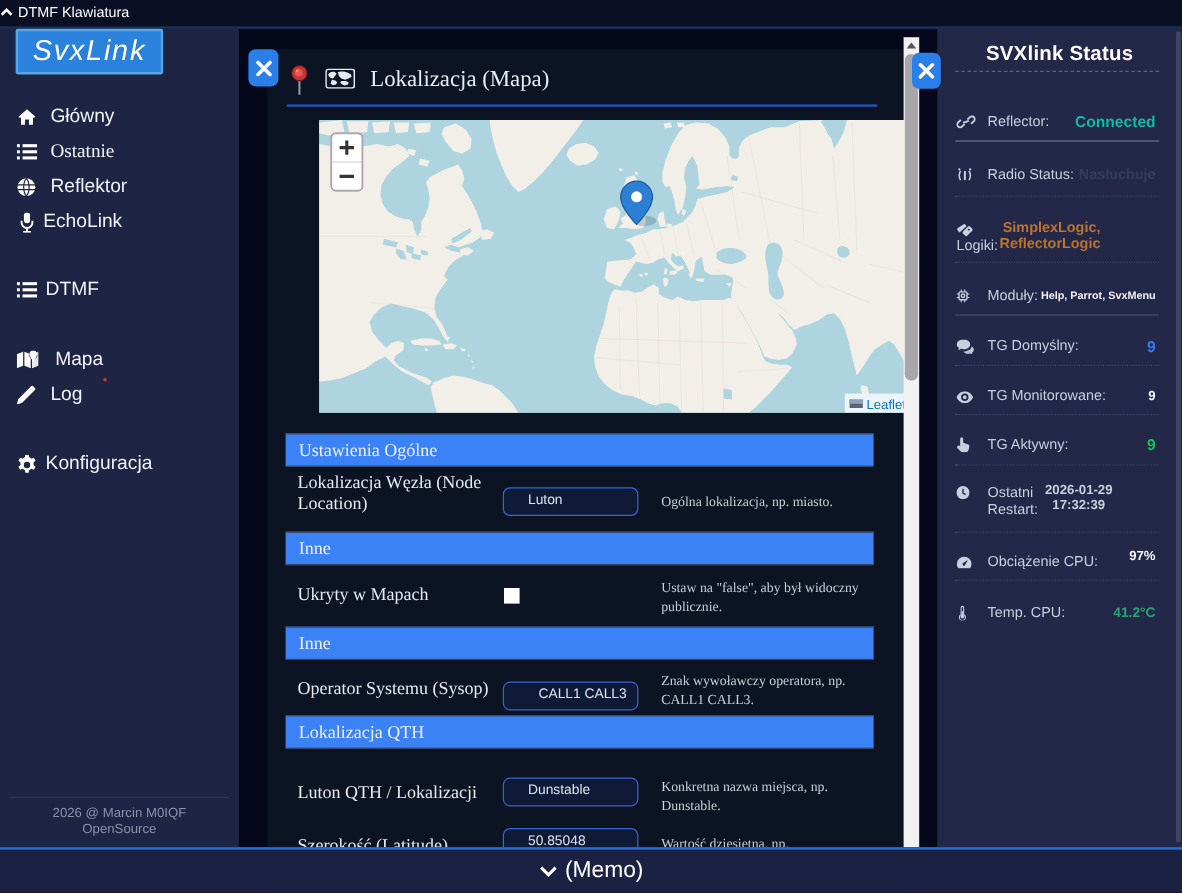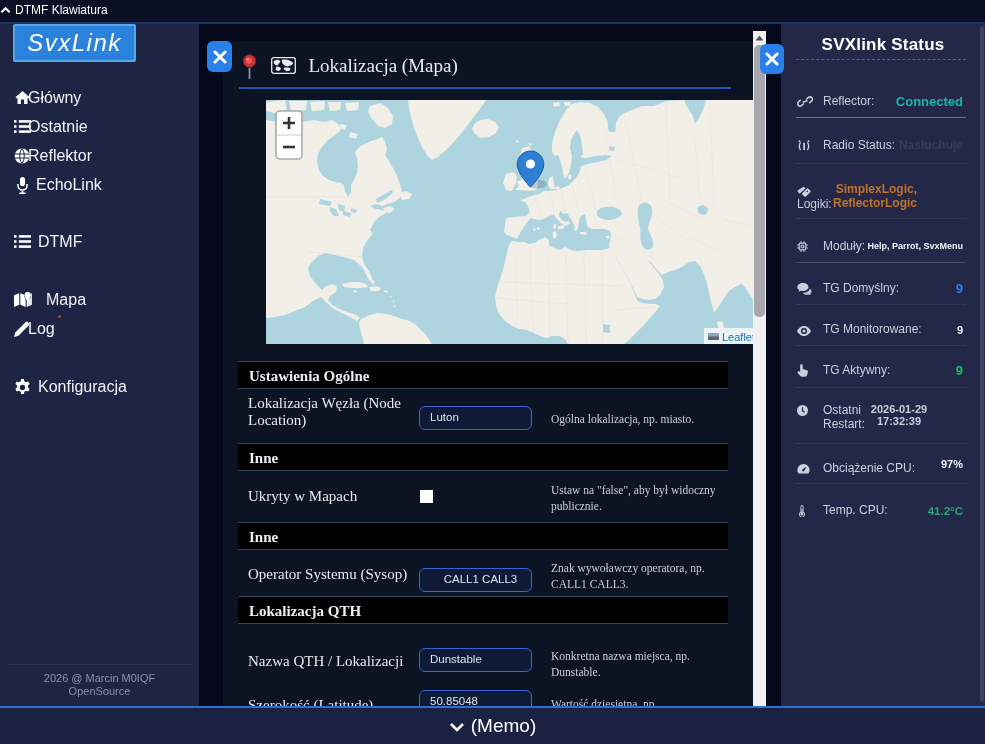--- a/index.html
+++ b/index.html
@@ -13,41 +13,41 @@
 
 
 #botbar { left:0; top:706px; width:985px; height:38px; background:#1b2142; border-top:2px solid #2e6fd4; color:#fff; font-size:19px; text-align:center; line-height:35px; z-index:50; }
 #botbar svg { vertical-align:-3px; margin-right:6px; }
 
 
 #sidebar { left:0; top:24px; width:199px; height:682px; background:#1e2443;padding-left:36px; }
 #logo { position:absolute; left:13px; top:0px; width:123px; height:38px; background:#2b82dd; border:2px solid #55a7e8; border-radius:2px; color:#fff; text-align:center; font-size:24px; font-style:italic; line-height:33px; letter-spacing:1.5px; }
 .nav { position:absolute; left:0; width:199px; height:28px; color:#f2f3f7; font-size:16px; line-height:28px; }
 .nav svg { position:absolute; left:14px; top:50%; margin-top:-8px; }
-.nav span { position:absolute; left:28px; }
+.nav span { position:absolute; left:42px; }
 #sbfoot { position:absolute; left:8px; top:640px; width:183px; border-top:1px solid #2c3354; padding-top:7px; color:#8b92a9; font-size:11px; text-align:center; line-height:12.5px; }
 
 
 #rpanel { left:781px; top:24px; width:204px; height:682px; background:#232849; color:#c9cfdd; }
 #rpanel h1 { font-size:17px; color:#fff; text-align:center; margin-top:11px; font-weight:bold; letter-spacing:0.2px; }
 .rhr { position:absolute; left:15px; width:170px; border-top:1px solid #7a8096; }
 .rhr.dash { border-top:1px dotted #3b4366; }
 .rrow { position:absolute; left:16px; width:166px; font-size:12px; }
 .rrow .ric { position:absolute; left:0; top:1px; }
 .rrow .rlab { position:absolute; left:26px; top:0; font-size:12px; white-space:nowrap; }
 .rrow .rval { position:absolute; right:0; top:0; text-align:right; font-weight:bold; font-size:13px; white-space:nowrap; }
 
 
 #modal { left:223px; top:41px; width:530px; height:703px; background:#0c1424; }
 #mtitle { position:absolute; left:16px; top:13px; width:500px; height:32px; font-family:"Liberation Serif",serif; font-size:19px; color:#e9ebf2; }
 #mhr { position:absolute; left:16px; top:46px; width:492px; border-top:2px solid #2255ad; }
 #mapbox { position:absolute; left:16px; top:59px; width:492px; height:244px; background:#aed4df;margin-left:27px; }
-.secbar { position:absolute; left:15px; width:490px; height:28px; background:#000000; border-top:1px solid #364459; border-bottom:1px solid #364459; box-sizing:border-box; color:#eef0f6; font-family:"Liberation Serif",serif; font-weight:bold; font-size:15px; line-height:28px; padding-left:11px; }
+.secbar { position:absolute; left:15px; width:490px; height:28px; background:#3b82f6; border-top:1px solid #364459; border-bottom:1px solid #364459; box-sizing:border-box; color:#eef0f6; font-family:"Liberation Serif",serif; font-weight:normal; font-size:15px; line-height:28px; padding-left:11px; }
 .flab { position:absolute; left:25px; width:165px; font-family:"Liberation Serif",serif; font-size:15px; color:#e7eaf1; line-height:17px; }
-.finput { position:absolute; left:196px; width:113px; height:24px; background:#0f1a36; border:1.5px solid #3a63d4; border-radius:6px; color:#dde3ee; font-size:11.5px; line-height:21px; padding-left:10px; }
+.finput { position:absolute; left:196px; width:113px; height:24px; background:#0f1a36; border:1.5px solid #3a63d4; border-radius:6px; color:#dde3ee; font-size:11.5px; line-height:21px; padding-left:20px; }
 .fdesc { position:absolute; left:328px; width:176px; font-family:"Liberation Serif",serif; font-size:11.5px; color:#c9cfd9; line-height:15.5px; }
 #mscroll { left:753px; top:31px; width:13px; height:675px; background:#f1f1f1; z-index:40; }
 #mthumb { position:absolute; left:1px; top:14px; width:11px; height:272px; background:#a6a6ab; border-radius:5px; }
 .xbtn { width:25px; height:31px; background:#2a7fe8; border-radius:6px; z-index:45; }
 .xbtn svg { position:absolute; left:50%; top:50%; margin-left:-7px; margin-top:-7px; }
 </style>
 </head>
 <body>
 
 <div class="abs" id="topbar"><svg width="11" height="11" viewBox="0 0 12 12">
@@ -55,21 +55,21 @@
     </svg>DTMF Klawiatura</div>
 
 <div class="abs" id="sidebar">
   <div id="logo">SvxLink</div>
   <div class="nav" style="top:60px;">
       <svg width="17" height="16" viewBox="0 0 16 16">
         <path fill="#fff" d="M8 1 L15 7.2 13.7 8.4 13 7.8 V14 H9.6 V9.5 H6.4 V14 H3 V7.8 L2.3 8.4 1 7.2 Z"></path>
       </svg>
       <span>Główny</span>
     </div>
-  <div class="nav" style="top:89px;">
+  <div class="nav" style="top:89px;font-family:Liberation Serif, serif;">
       <svg width="17" height="15" viewBox="0 0 16 14">
         <g fill="#fff">
           <rect x="0" y="1" width="2.4" height="2.4"></rect>
           <rect x="4.5" y="1" width="11.5" height="2.4"></rect>
           <rect x="0" y="5.8" width="2.4" height="2.4"></rect>
           <rect x="4.5" y="5.8" width="11.5" height="2.4"></rect>
           <rect x="0" y="10.6" width="2.4" height="2.4"></rect>
           <rect x="4.5" y="10.6" width="11.5" height="2.4"></rect>
         </g>
       </svg>
@@ -369,21 +369,21 @@
   <div class="fdesc" style="top:371px;">Ogólna lokalizacja, np. miasto.</div>
   <div class="secbar" style="top:402px;">Inne</div>
   <div class="flab" style="top:447px;">Ukryty w Mapach</div>
   <div class="abs" style="left:197px; top:449px; width:13px; height:13px; background:#fff;"></div>
   <div class="fdesc" style="top:442px;">Ustaw na "false", aby był widoczny publicznie.</div>
   <div class="secbar" style="top:481px;">Inne</div>
   <div class="flab" style="top:525px;">Operator Systemu (Sysop)</div>
   <div class="finput" style="top:527px;text-align:center;">CALL1 CALL3</div>
   <div class="fdesc" style="top:520px;">Znak wywoławczy operatora, np. CALL1 CALL3.</div>
   <div class="secbar" style="top:555px;">Lokalizacja QTH</div>
-  <div class="flab" style="top:612px;">Nazwa QTH / Lokalizacji</div>
+  <div class="flab" style="top:612px;">Luton QTH / Lokalizacji</div>
   <div class="finput" style="top:607px;">Dunstable</div>
   <div class="fdesc" style="top:608px;">Konkretna nazwa miejsca, np. Dunstable.</div>
   <div class="flab" style="top:656px;">Szerokość (Latitude)</div>
   <div class="finput" style="top:649px;">50.85048</div>
   <div class="fdesc" style="top:656px;">Wartość dziesiętna, np.</div>
 </div>
 
 <div class="abs" id="mscroll">
     <div id="mthumb"></div>
   <svg width="9" height="6" viewBox="0 0 9 6" style="position:absolute; left:2px; top:4px;">

